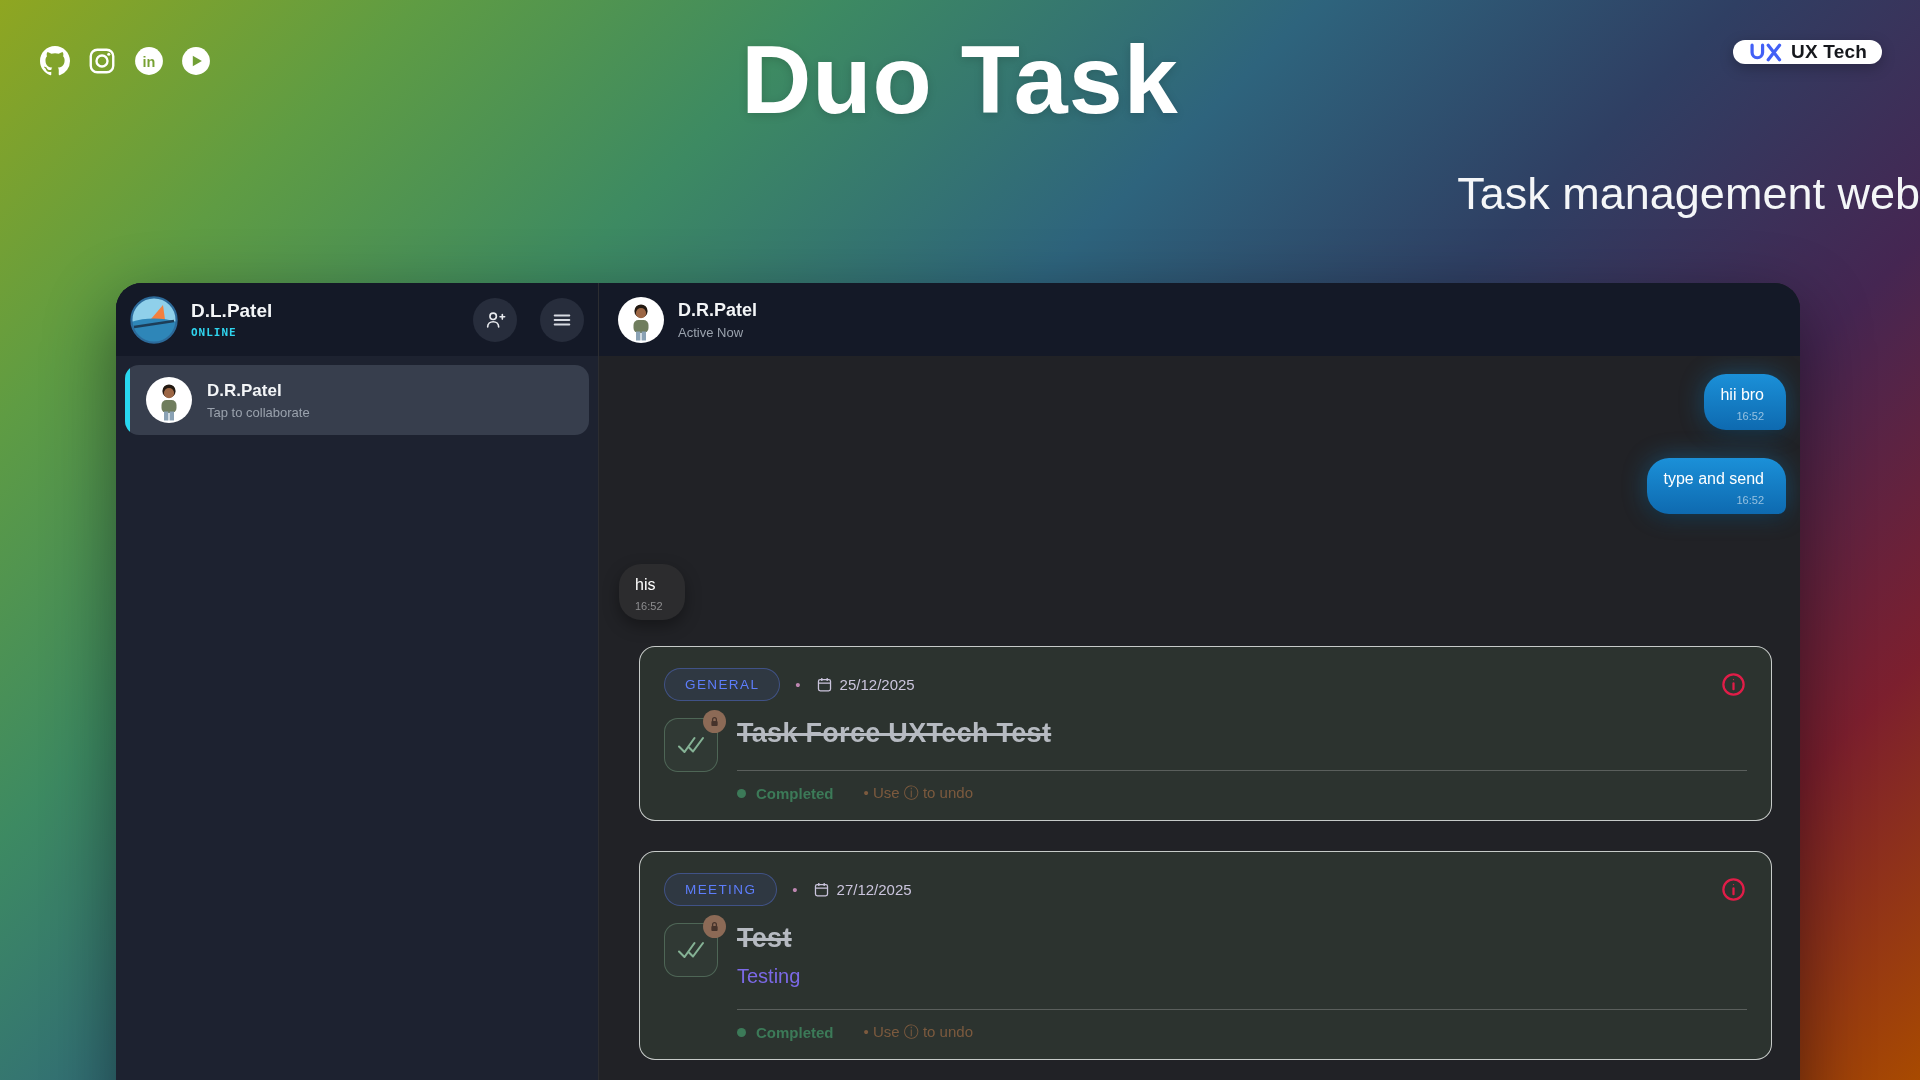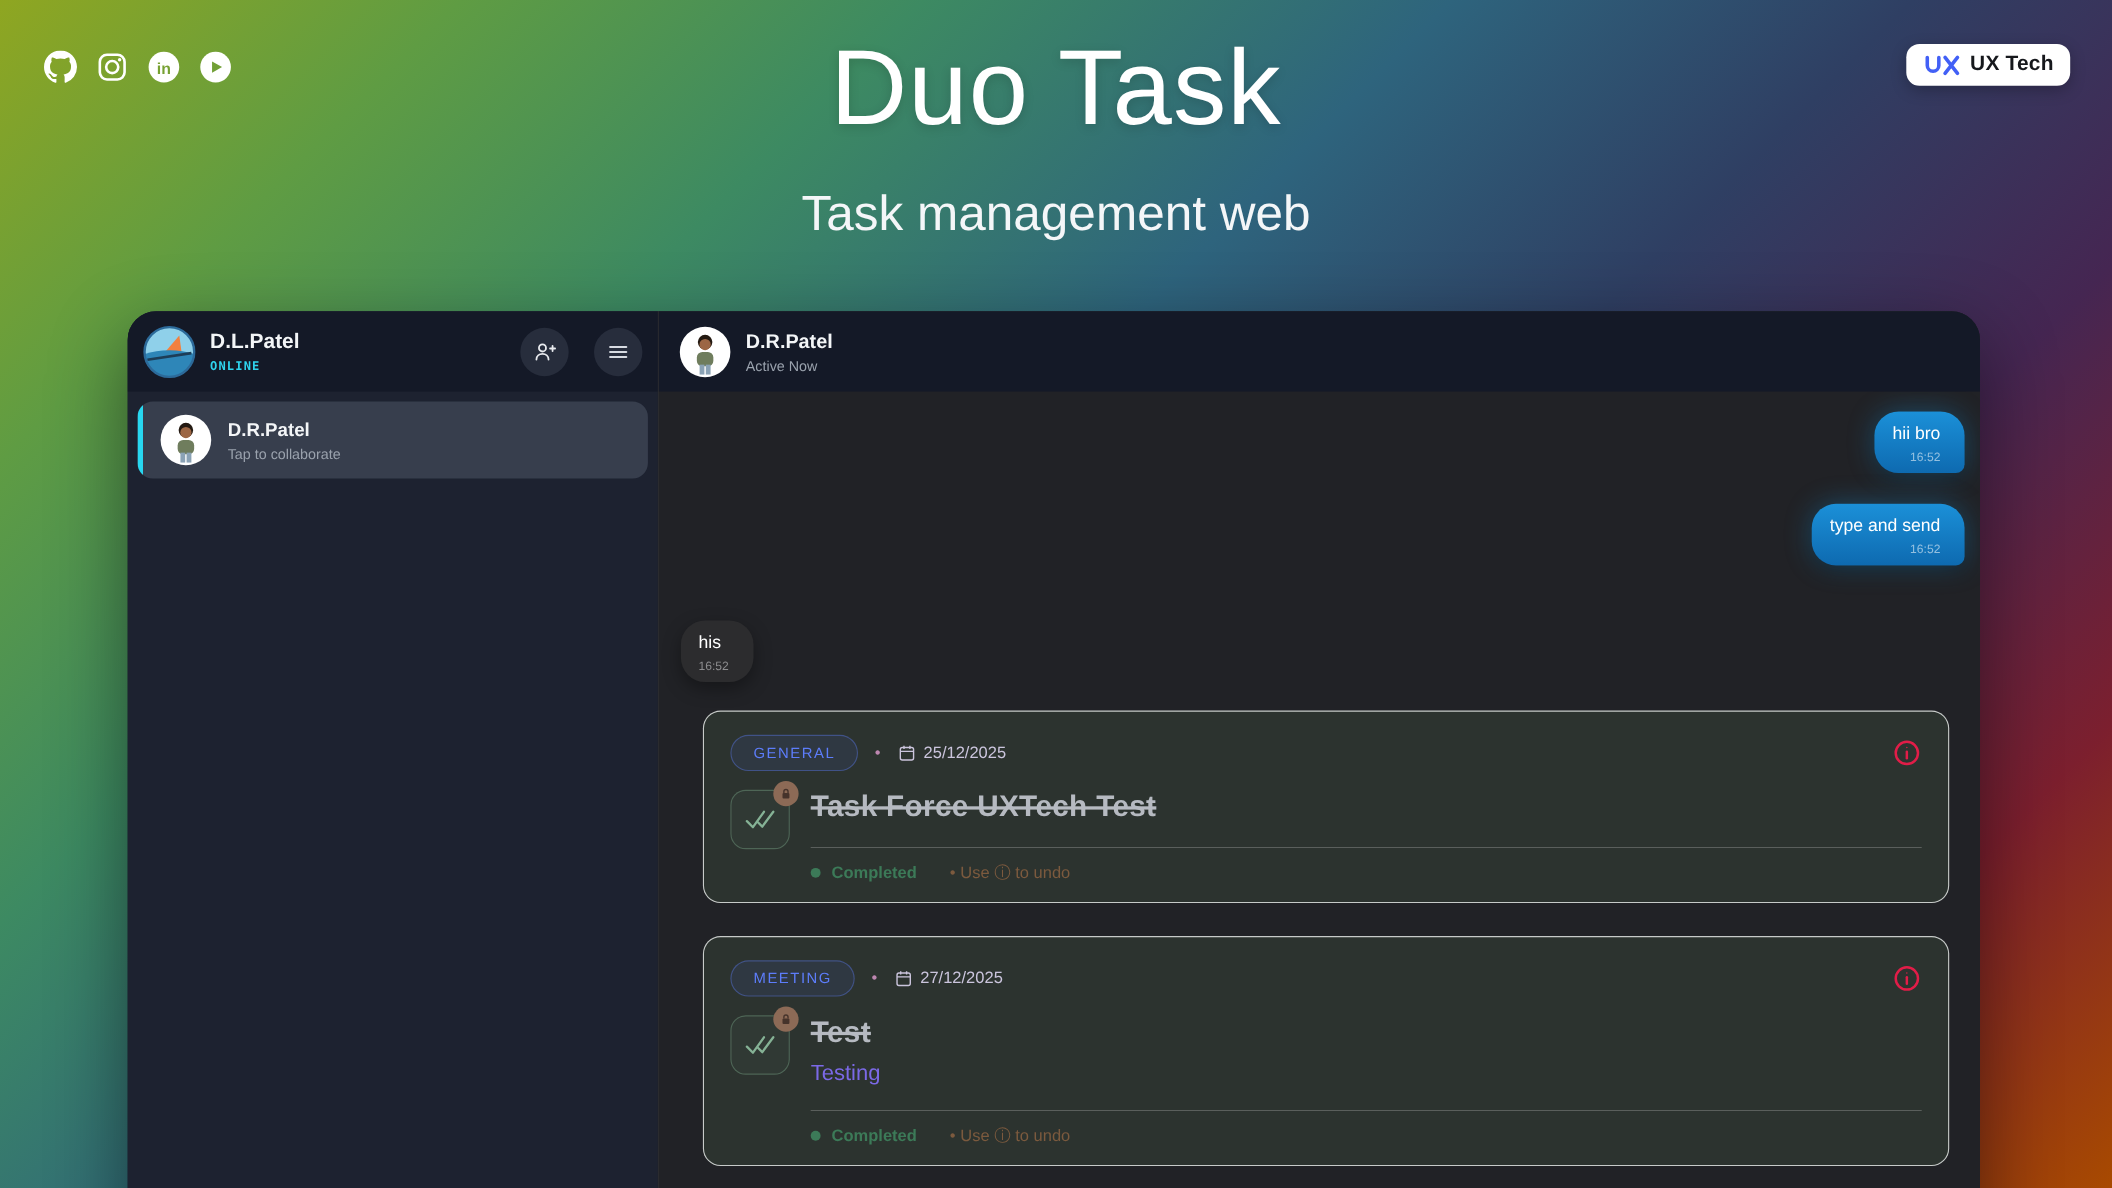--- a/index.html
+++ b/index.html
@@ -9,35 +9,35 @@
     background:linear-gradient(135deg,#8fa621 0%,#5f9c43 14%,#3d8a62 28%,#2e647d 44%,#2f3f63 58%,#452652 72%,#7c1f2e 86%,#a84a00 100%);
     position:relative; color:#fff;
   }
 
   
   .social-row { position:absolute; top:46px; left:40px; display:flex; gap:17px; }
   .social-btn { width:30px; height:30px; display:flex; align-items:center; justify-content:center; cursor:pointer; background:none; border:none; }
   .social-btn svg { width:30px; height:30px; display:block; }
 
   .brand-badge {
-    position:absolute; top:40px; right:38px; height:38px;
+    position:absolute; top:40px; right:38px; height:24px;
     background:#fff; border-radius:12px; display:flex; align-items:center;
     gap:9px; padding:0 15px; box-shadow:0 4px 14px rgba(0,0,0,.25); cursor:pointer;
   }
   .brand-badge svg { width:34px; height:21px; display:block; }
   .brand-name { color:#16181c; font-size:19px; font-weight:700; letter-spacing:.2px; }
 
   
   .hero-title {
     position:absolute; top:24px; left:0; width:100%; text-align:center;
-    font-size:97px; font-weight:400; letter-spacing:1px; color:#fff;
+    font-size:97px; font-weight:700; letter-spacing:1px; color:#fff;
     text-shadow:0 2px 10px rgba(0,0,0,.15);
   }
   .hero-subtitle {
-    position:absolute; top:168px; left:0; width:100%; text-align:center;
+    position:absolute; top:168px; left:0; width:100%; text-align:right;
     font-size:45px; font-weight:400; color:#f4f6f8;
   }
 
   
   .app-frame {
     position:absolute; left:116px; top:283px; width:1684px; height:1000px;
     border-radius:26px; overflow:hidden; display:flex;
     box-shadow:0 24px 70px rgba(0,0,0,.45);
     background:#1d222f;
   }

